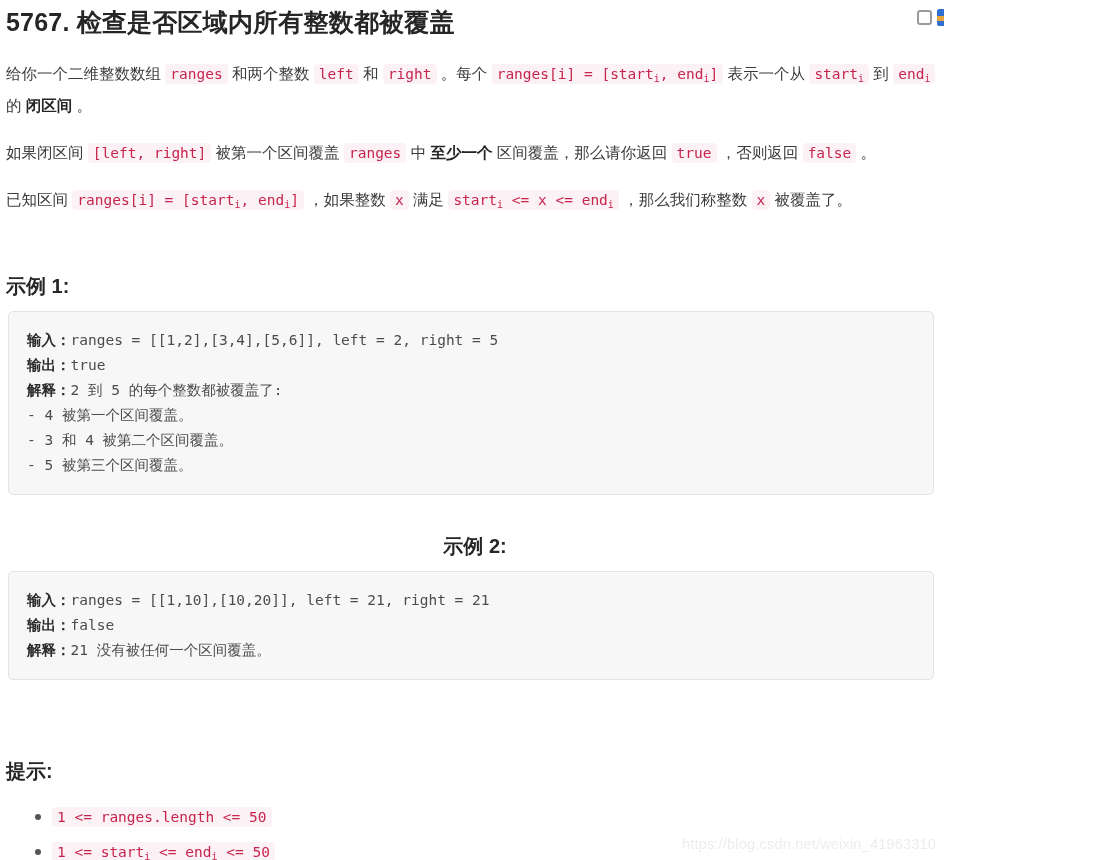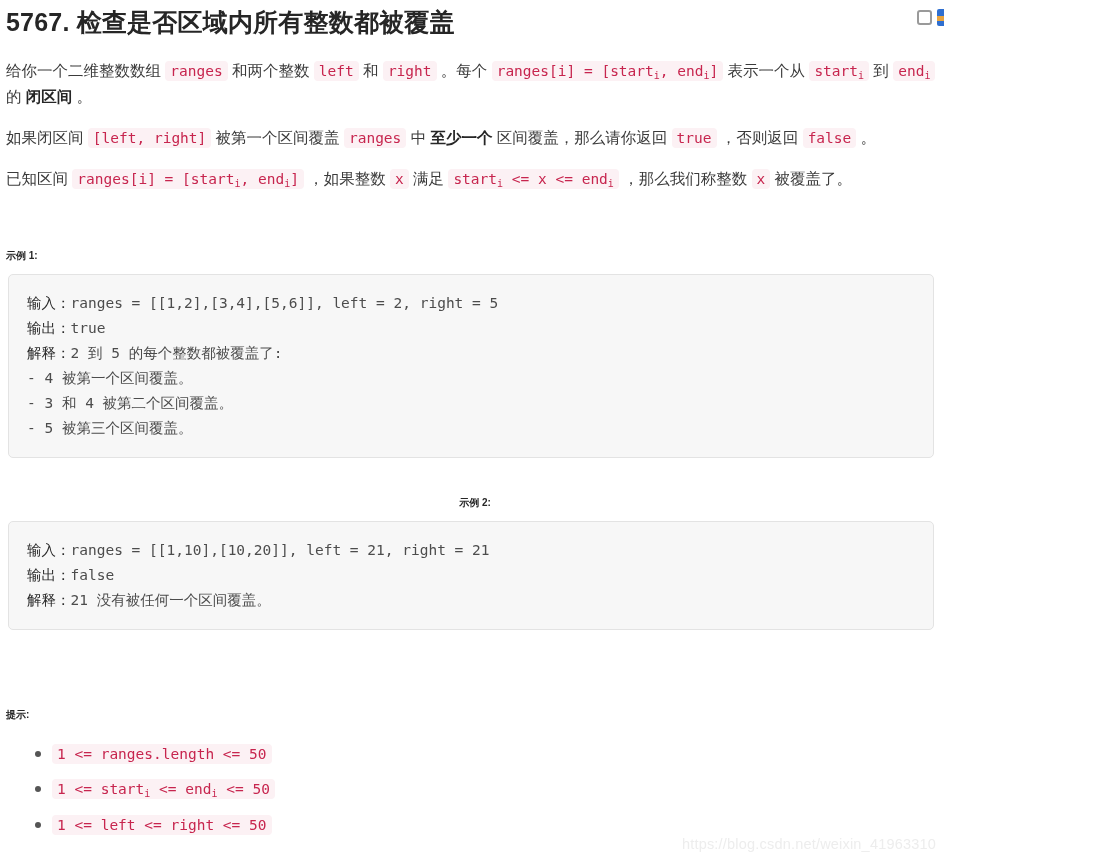--- a/index.html
+++ b/index.html
@@ -66,21 +66,21 @@
     position: absolute;
     left: 0; top: 0;
     width: 14px; height: 17px;
     background: linear-gradient(180deg,#2f6fd0 0 42%, #e8a33d 42% 70%, #2f6fd0 70% 100%);
     border-radius: 2px;
   }
 
   
   .para {
     font-size: 15.5px;
-    line-height: 24px;
+    line-height: 30px;
     color: #3b3b3b;
     margin: 0;
     padding: 0 8px 0 6px;
     word-break: break-word;
   }
   .p1 { margin-top: 17px; }
   .p2 { margin-top: 17px; }
   .p3 { margin-top: 17px; }
 
   .para b, .bold { font-weight: 700; color: #262626; }
@@ -97,21 +97,21 @@
   }
   code.inl sub {
     font-size: 10px;
     vertical-align: baseline;
     position: relative;
     top: 3px;
   }
 
   
   .sec-head {
-    font-size: 10px;
+    font-size: 20px;
     font-weight: 700;
     color: #262626;
     margin: 0;
     padding: 0 0 0 6px;
   }
   .ex1-head { margin-top: 56px; }
   .ex2-head { margin-top: 38px; text-align: center; }
   .hint-head { margin-top: 78px; }
 
   
@@ -122,21 +122,21 @@
     border-radius: 5px;
     padding: 16px 18px 16px 18px;
     font-family: "DejaVu Sans Mono", "Liberation Mono", monospace;
     font-size: 14.5px;
     line-height: 25px;
     color: #4c4c4c;
     white-space: pre;
     overflow: hidden;
     box-sizing: border-box;
   }
-  pre.block b { font-weight: 400; color: #2b2b2b; }
+  pre.block b { font-weight: 700; color: #2b2b2b; }
 
   
   ul.hints {
     margin: 17px 0 0 0;
     padding-left: 52px;
     list-style: none;
   }
   ul.hints li {
     position: relative;
     line-height: 29px;

